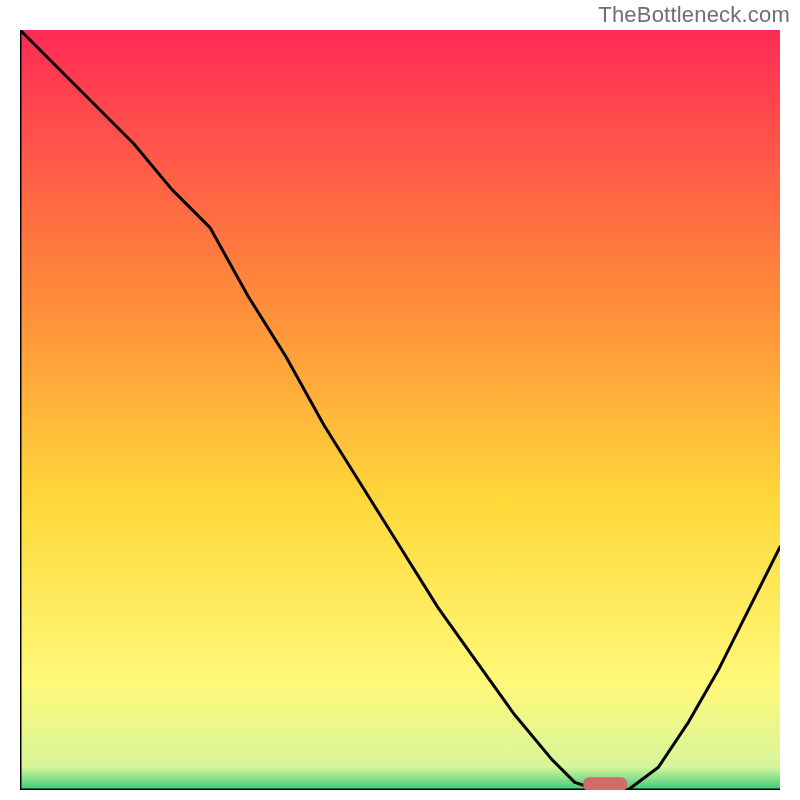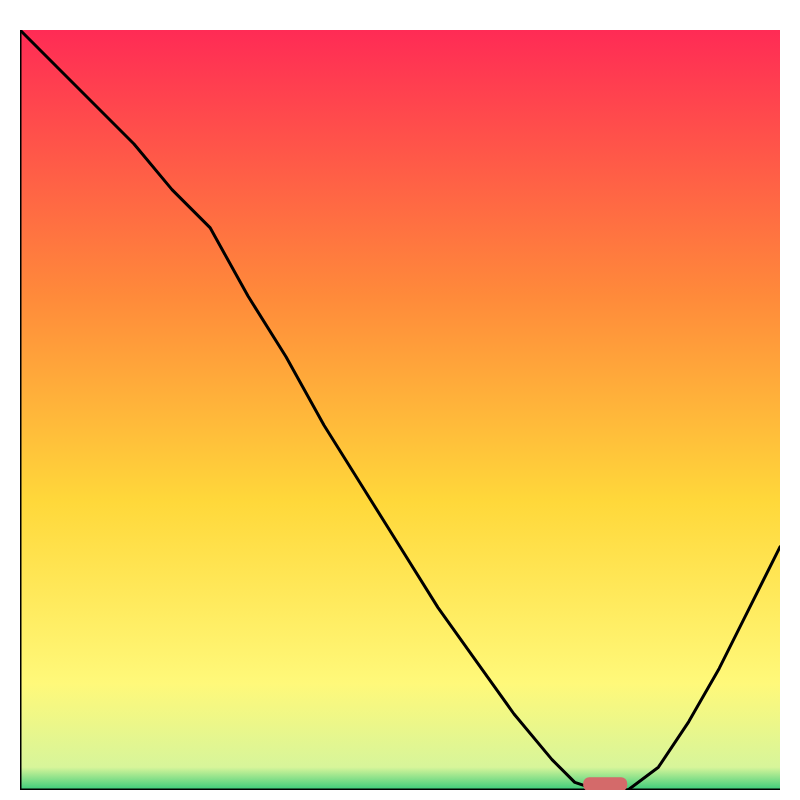--- a/index.html
+++ b/index.html
@@ -35,20 +35,21 @@
   }
   svg {
     display: block;
   }
 </style>
 </head>
 <body>
 
 <div class="stage">
 
+  <div class="watermark">TheBottleneck.com</div>
 
   <div class="chart-frame">
     <svg id="chart-svg" width="760" height="760" viewBox="0 0 760 760">
       <defs>
         <linearGradient id="bg-grad" x1="0" y1="0" x2="0" y2="1">
           <stop id="g0" offset="0%" stop-color="#ff2b55"></stop>
           <stop id="g1" offset="35%" stop-color="#ff8a3a"></stop>
           <stop id="g2" offset="62%" stop-color="#ffd83a"></stop>
           <stop id="g3" offset="86%" stop-color="#fff97a"></stop>
           <stop id="g4" offset="97%" stop-color="#d7f59a"></stop>

